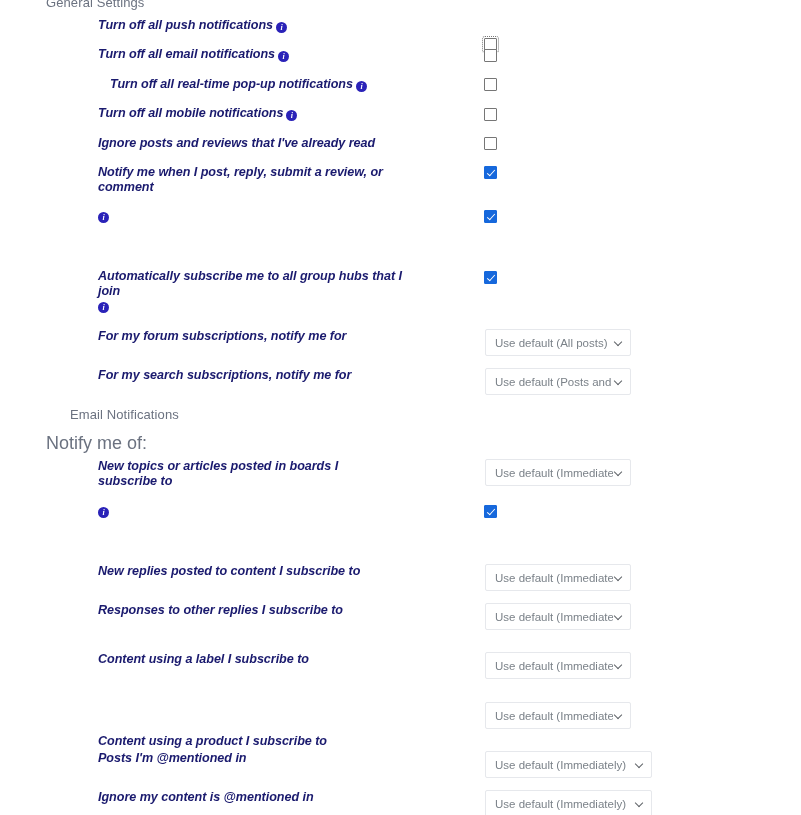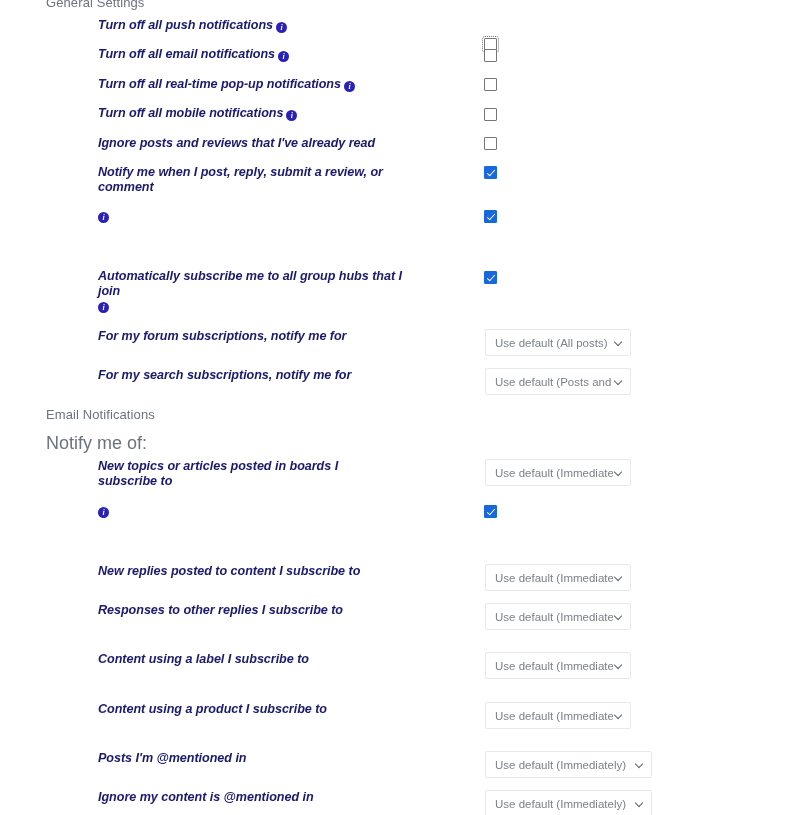--- a/index.html
+++ b/index.html
@@ -161,21 +161,21 @@
     <div class="row-label"><span>Turn off all push notifications</span><span class="info-icon">i</span></div>
     <div class="cb focused" style="left:484px; top:20px;"></div>
   </div>
 
   <div class="row" style="top:47px;">
     <div class="row-label"><span>Turn off all email notifications</span><span class="info-icon">i</span></div>
     <div class="cb" style="left:484px; top:2px;"></div>
   </div>
 
   <div class="row" style="top:77px;">
-    <div class="row-label" style="width:340px;"><span>Turn off all real-time pop-up notifications</span><span class="info-icon">i</span></div>
+    <div class="row-label" style="width:340px;margin-left:12px;"><span>Turn off all real-time pop-up notifications</span><span class="info-icon">i</span></div>
     <div class="cb" style="left:484px; top:1px;"></div>
   </div>
 
   <div class="row" style="top:106px;">
     <div class="row-label"><span>Turn off all mobile notifications</span><span class="info-icon">i</span></div>
     <div class="cb" style="left:484px; top:2px;"></div>
   </div>
 
   <div class="row" style="top:136px;">
     <div class="row-label" style="width:340px;"><span>Ignore posts and reviews that I've already read</span></div>
@@ -206,21 +206,21 @@
   </div>
 
   <div class="row" style="top:368px;">
     <div class="row-label" style="width:300px;"><span>For my search subscriptions, notify me for</span></div>
     <div class="sel" style="left:485px; top:0px; width:146px;">
       <span class="sel-text">Use default (Posts and replies)</span>
       <span class="chev"></span>
     </div>
   </div>
 
-  <div class="section-head" style="top:407px;">Email Notifications</div>
+  <div class="section-head" style="top:407px;margin-left:24px;">Email Notifications</div>
   <div class="sub-head" style="top:433px;">Notify me of:</div>
 
   <div class="row" style="top:459px;">
     <div class="row-label" style="width:300px;"><span>New topics or articles posted in boards I subscribe to</span></div>
     <div class="sel" style="left:485px; top:0px; width:146px;">
       <span class="sel-text">Use default (Immediately)</span>
       <span class="chev"></span>
     </div>
   </div>
 
@@ -247,21 +247,21 @@
 
   <div class="row" style="top:652px;">
     <div class="row-label" style="width:300px;"><span>Content using a label I subscribe to</span></div>
     <div class="sel" style="left:485px; top:0px; width:146px;">
       <span class="sel-text">Use default (Immediately)</span>
       <span class="chev"></span>
     </div>
   </div>
 
   <div class="row" style="top:702px;">
-    <div class="row-label" style="width:300px;"><span>Content using a product I subscribe to</span></div>
+    <div class="row-label" style="width:300px;margin-top:32px;"><span>Content using a product I subscribe to</span></div>
     <div class="sel" style="left:485px; top:0px; width:146px;">
       <span class="sel-text">Use default (Immediately)</span>
       <span class="chev"></span>
     </div>
   </div>
 
   <div class="row" style="top:751px;">
     <div class="row-label" style="width:300px;"><span>Posts I'm @mentioned in</span></div>
     <div class="sel" style="left:485px; top:0px; width:167px;">
       <span class="sel-text">Use default (Immediately)</span>

